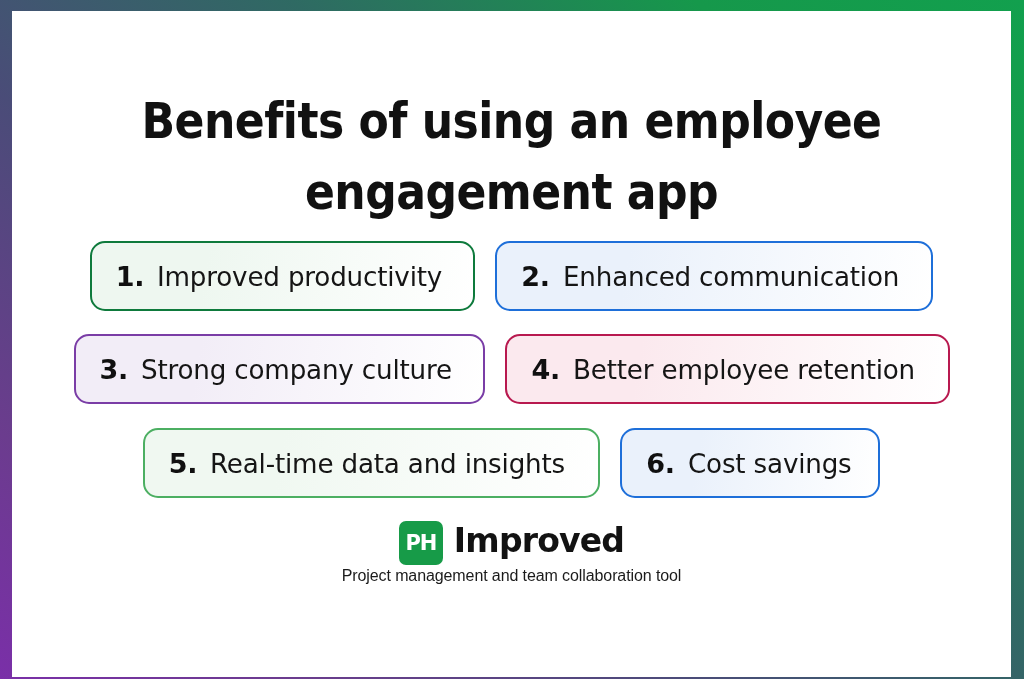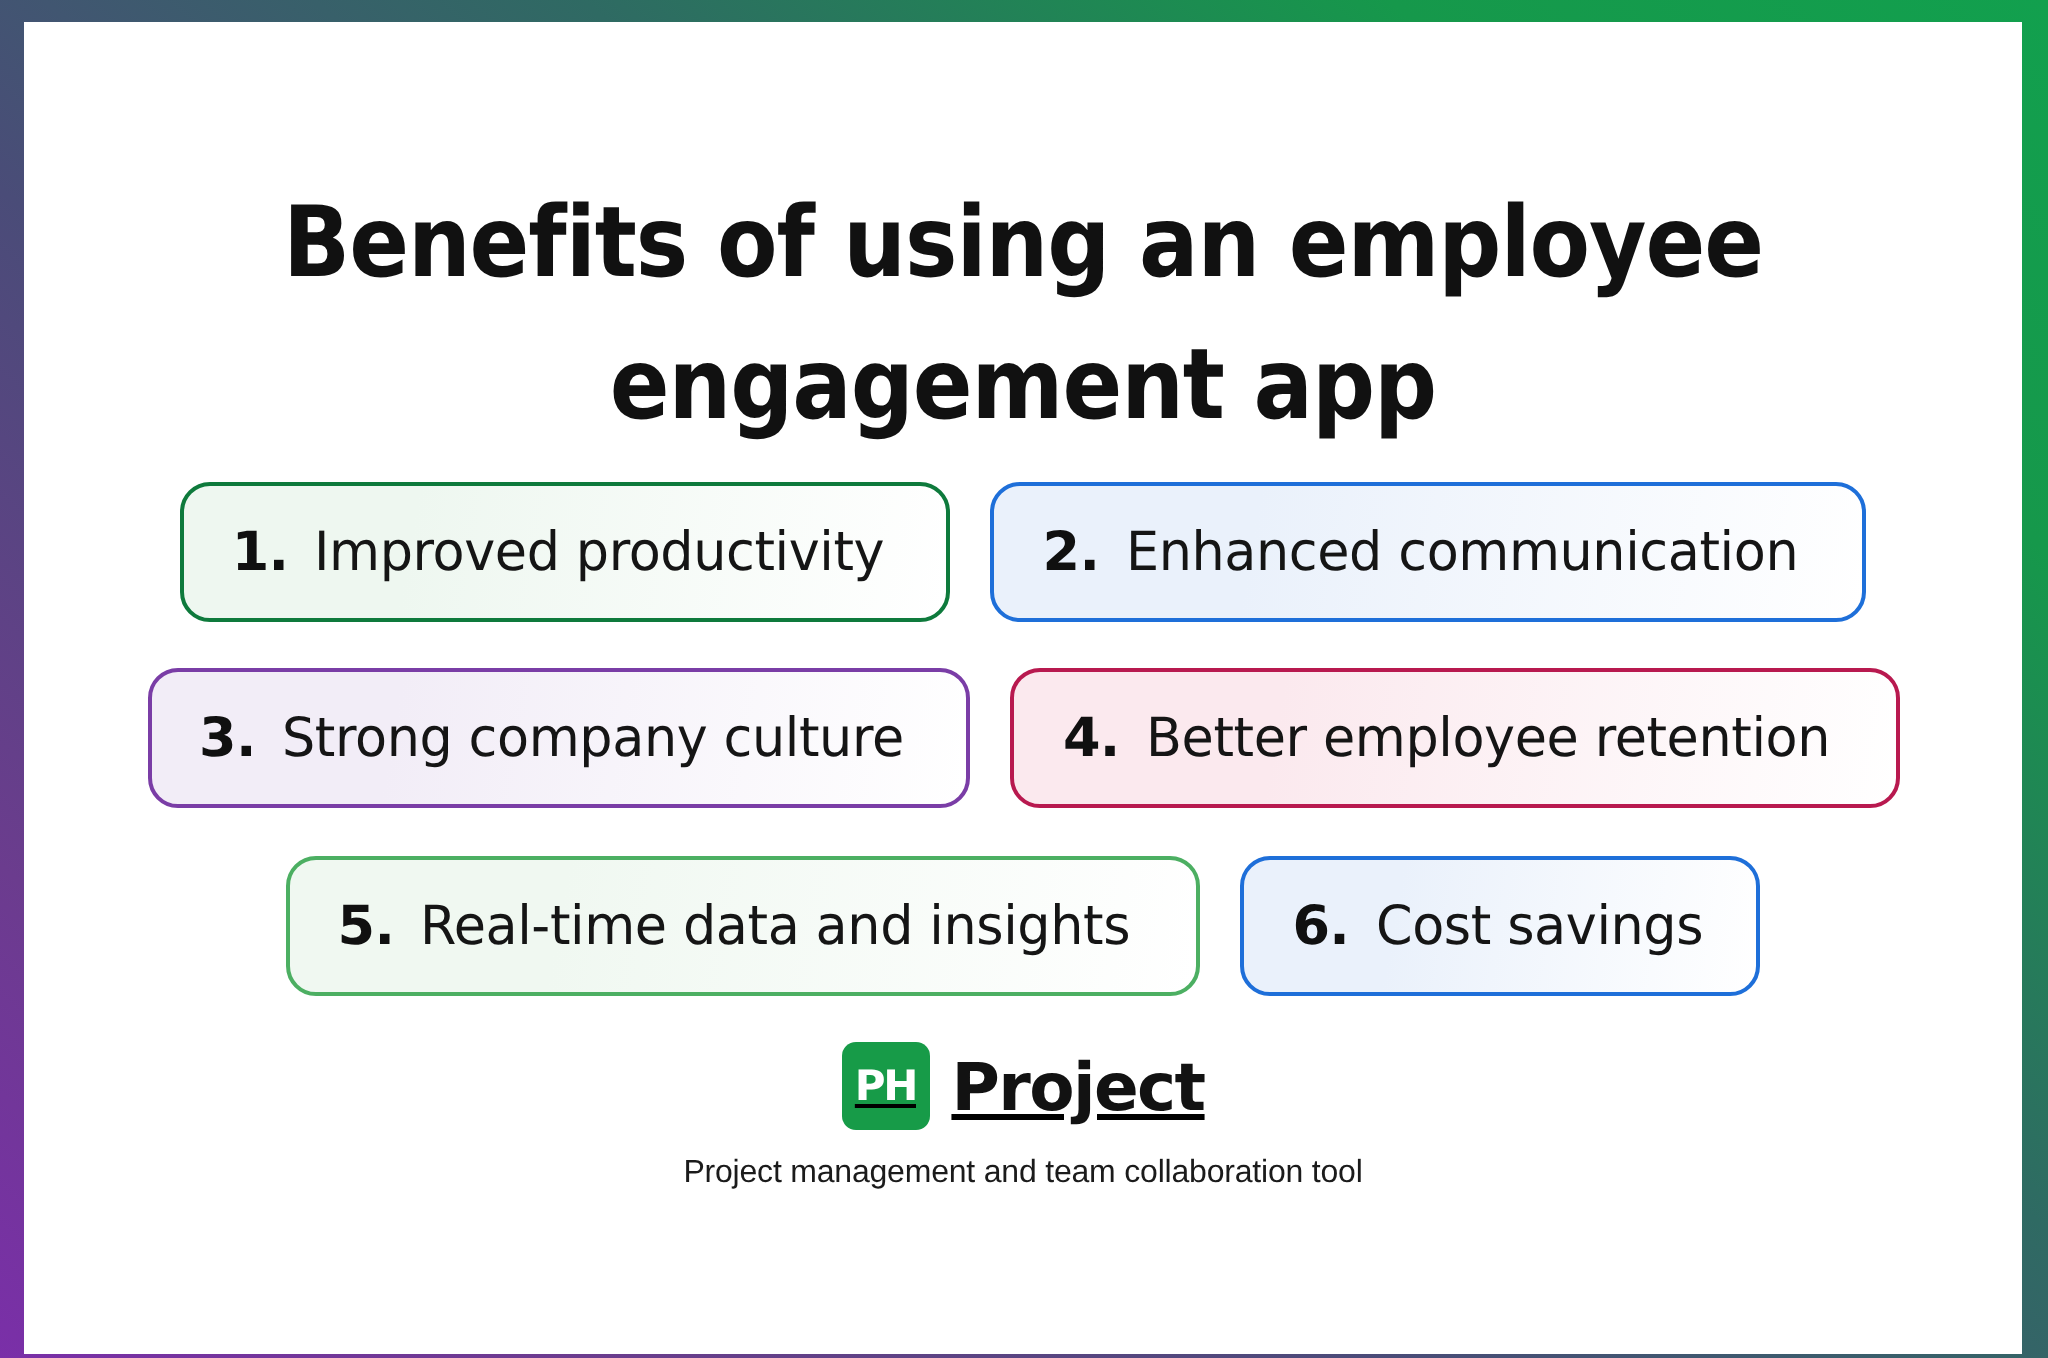--- a/index.html
+++ b/index.html
@@ -105,23 +105,21 @@
     position: absolute;
     left: 0;
     right: 0;
     top: 510px;
     display: flex;
     flex-direction: column;
     align-items: center;
   }
   #brand-lockup {
     display: flex;
-    align-items: center;
     gap: 11px;
-    text-decoration: underline;
   }
   #brand-mark {
     width: 44px;
     height: 44px;
     border-radius: 7px;
     background: #179B48;
     display: flex;
     align-items: center;
     justify-content: center;
   }
@@ -134,21 +132,21 @@
     line-height: 1;
   }
   #brand-name {
     font-family: "DejaVu Sans", "Liberation Sans", sans-serif;
     font-weight: 700;
     font-size: 33px;
     color: #121212;
     letter-spacing: -0.8px;
   }
   #brand-tagline {
-    margin-top: 13px;
+    margin-top: 2px;
     font-family: "Liberation Sans", sans-serif;
     font-weight: 400;
     font-size: 16px;
     color: #1b1b1b;
     letter-spacing: -0.1px;
   }
 </style>
 </head>
 <body>
 
@@ -188,19 +186,19 @@
         <span class="pill-number">6.</span>
         <span class="pill-label">Cost savings</span>
       </div>
     </div>
 
     <div id="brand-block">
       <div id="brand-lockup">
         <div id="brand-mark" style="background: rgb(23, 155, 72);">
           <span id="brand-mark-text">PH</span>
         </div>
-        <span id="brand-name">Project</span>
+        <span id="brand-name">Improved</span>
       </div>
       <div id="brand-tagline">Project management and team collaboration tool</div>
     </div>
 
   </div>
 </div>
 
 </body></html>

